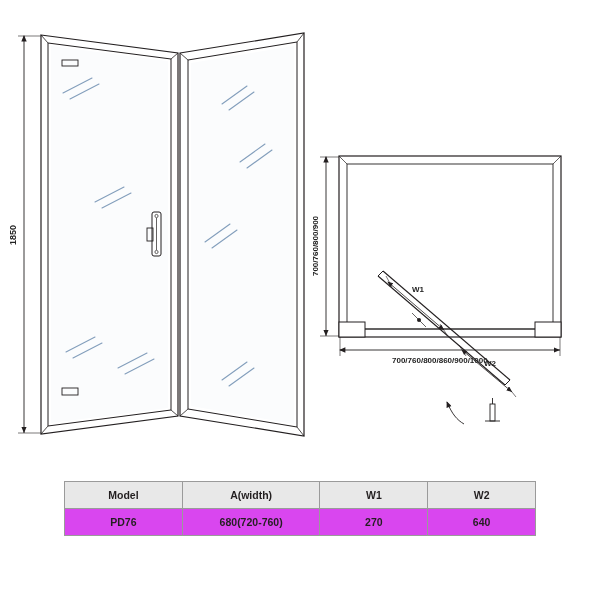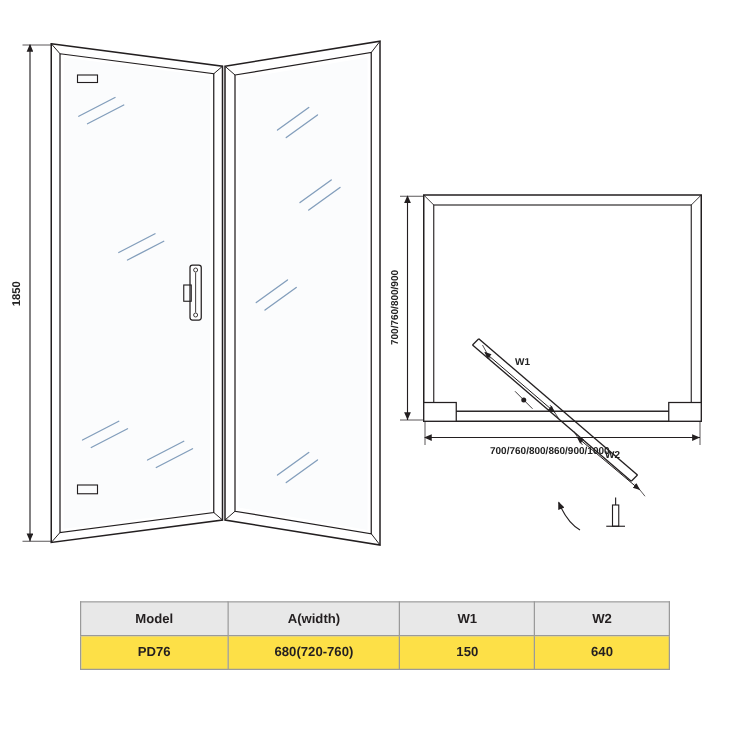--- a/index.html
+++ b/index.html
@@ -49,21 +49,21 @@
     font-weight: bold;
     color: #231f20;
     height: 26px;
     padding: 0;
   }
   .spec-table thead th {
     background: #e8e8e8;
     font-size: 10.5px;
   }
   .spec-table tbody td {
-    background: #fde047;
+    background: #d946ef;
     font-size: 10.5px;
   }
   .col-model { width: 118px; margin-left: 10px; }
   .col-width { width: 138px; }
   .col-w1 { width: 108px; }
   .col-w2 { width: 108px; }
 </style>
 </head>
 <body>
 
@@ -213,19 +213,19 @@
         <th class="col-model">Model</th>
         <th class="col-width">A(width)</th>
         <th class="col-w1">W1</th>
         <th class="col-w2">W2</th>
       </tr>
     </thead>
     <tbody>
       <tr>
         <td>PD76</td>
         <td>680(720-760)</td>
-        <td>150</td>
+        <td>270</td>
         <td>640</td>
       </tr>
     </tbody>
   </table>
 
 </div>
 
 </body></html>

